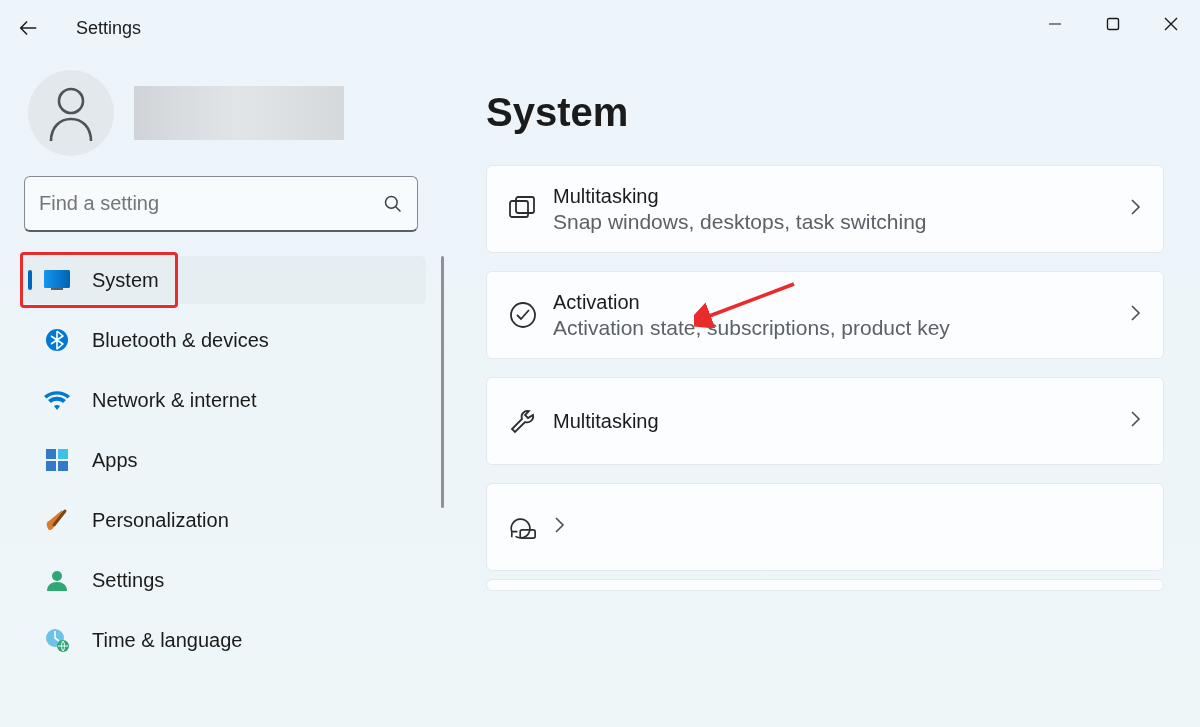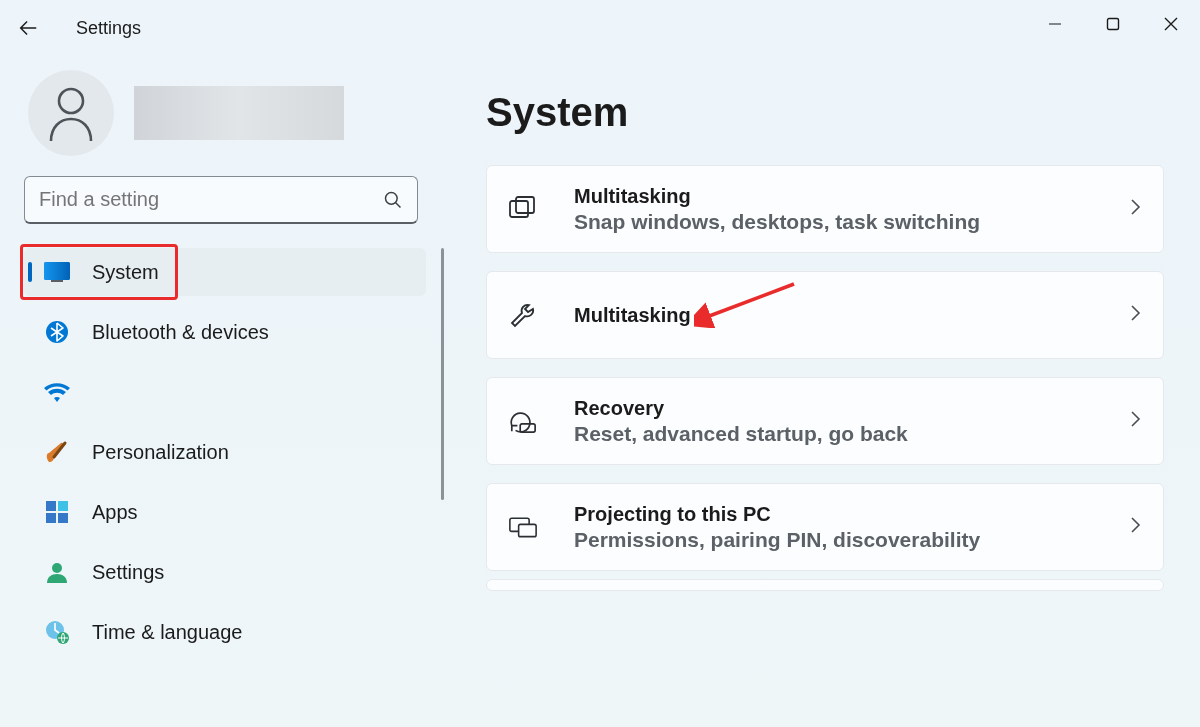--- a/index.html
+++ b/index.html
@@ -40,21 +40,21 @@
   }
   .avatar-circle {
     width: 86px; height: 86px; border-radius: 50%;
     background: #e3e8ed; display:flex; align-items:center; justify-content:center;
   }
   .name-blur { width: 210px; height: 54px;
     background: linear-gradient(90deg, #d0d4d8, #e2e5e8, #d6d9dc);
   }
 
   .search-box {
-    width: 394px; height: 48px; margin-bottom: 24px;
+    width: 394px; height: 56px; margin-bottom: 24px;
     border: 1px solid #838a93; border-bottom: 2px solid #5a5f66;
     border-radius: 6px; background: #f7fbfd;
     display:flex; align-items:center; padding: 0 14px;
     justify-content: space-between;
   }
   .search-box input {
     border:none; outline:none; background:transparent; font-size: 20px; color:#555a60;
     width: 320px;
   }
 
@@ -77,22 +77,22 @@
   .pill { position:absolute; left:4px; top:14px; width:4px; height:20px; background:#0067c0; border-radius:2px; }
 
   
   .main {
     position:absolute; left: 486px; right: 36px; top: 90px; bottom: 0;
   }
   .main h1 { font-size: 40px; font-weight: 600; margin-bottom: 30px; }
   .card {
     background: #fbfdfe; border: 1px solid #e5e9ec; border-radius: 6px;
     height: 88px; margin-bottom: 8px;
-    display:flex; align-items:center; padding: 0 22px; gap: 37px;
-    cursor: pointer; position: relative; font-weight: bold;
+    display:flex; align-items:center; padding: 0 22px; gap: 16px;
+    cursor: pointer; position: relative;
   }
   .card-icon { width: 28px; display:flex; align-items:center; justify-content:center; }
   .card-text { flex:1; }
   .card-title { font-size: 20px; }
   .card-sub { font-size: 21px; color: #5c6167; margin-top: 2px;}
   .chevron { color:#4a4e53; }
 
   
   .arrow-annot {
     position:absolute; left: 694px; top: 278px; pointer-events:none;
@@ -175,46 +175,47 @@
       </span>
       <span>Bluetooth &amp; devices</span>
     </div>
 
     <div class="nav-item">
       <span class="nav-icon">
         <svg width="26" height="20" viewBox="0 0 26 20" fill="#0078d4">
             <path d="M13 20l3-4c-1.8-1.5-4.2-1.5-6 0l3 4zM4 10c5-4.5 13-4.5 18 0l-3 3c-3.4-3-8.6-3-12 0l-3-3zM0 6c7-6.5 19-6.5 26 0l-2.5 2.5C17.8 3.3 8.2 3.3 2.5 8.5L0 6z"></path>
           </svg>
       </span>
-    </div>
-
-    <div class="nav-item">
-      <span class="nav-icon">
-        <svg width="24" height="24" viewBox="0 0 24 24">
-            <path d="M4 22c3 0 5-2 5-5l9-12c1-1.3-1-3-2-2L4 13c-3 0-3 6 0 9z" fill="#d97b2b"></path>
-            <path d="M9 17L20 3" stroke="#7a4613" stroke-width="3" stroke-linecap="round"></path>
-          </svg>
-      </span>
-      <span>Personalization</span>
+      <span>Network &amp; internet</span>
     </div>
 
     <div class="nav-item">
       <span class="nav-icon">
         <svg width="22" height="22" viewBox="0 0 22 22">
             <rect x="0" y="0" width="10" height="10" fill="#3478c7"></rect>
             <rect x="12" y="0" width="10" height="10" fill="#3ec1e6"></rect>
             <rect x="0" y="12" width="10" height="10" fill="#3478c7"></rect>
             <rect x="12" y="12" width="10" height="10" fill="#3478c7"></rect>
           </svg>
       </span>
       <span>Apps</span>
     </div>
 
     <div class="nav-item">
       <span class="nav-icon">
+        <svg width="24" height="24" viewBox="0 0 24 24">
+            <path d="M4 22c3 0 5-2 5-5l9-12c1-1.3-1-3-2-2L4 13c-3 0-3 6 0 9z" fill="#d97b2b"></path>
+            <path d="M9 17L20 3" stroke="#7a4613" stroke-width="3" stroke-linecap="round"></path>
+          </svg>
+      </span>
+      <span>Personalization</span>
+    </div>
+
+    <div class="nav-item">
+      <span class="nav-icon">
         <svg width="22" height="22" viewBox="0 0 22 22">
             <circle cx="11" cy="7" r="5" fill="#2fa774"></circle>
             <path d="M1 22c0-6 4.5-9 10-9s10 3 10 9H1z" fill="#2fa774"></path>
           </svg>
       </span>
       <span>Settings</span>
     </div>
 
     <div class="nav-item">
       <span class="nav-icon">
@@ -246,20 +247,37 @@
       <div class="card-title">Multitasking</div>
       <div class="card-sub">Snap windows, desktops, task switching</div>
     </div>
     <span class="chevron">
       <svg width="12" height="18" viewBox="0 0 12 18" fill="none" stroke="currentColor" stroke-width="1.6">
           <path d="M3 2l7 7-7 7"></path>
         </svg>
     </span>
   </div>
 
+  <div class="card" style="margin-top:18px">
+    <span class="card-icon">
+      <svg width="28" height="28" viewBox="0 0 28 28" fill="none" stroke="#2b2e32" stroke-width="1.8">
+          <circle cx="14" cy="14" r="12"></circle>
+          <path d="M8 14l4 4 8-9"></path>
+        </svg>
+    </span>
+    <div class="card-text">
+      <div class="card-title">Activation</div>
+      <div class="card-sub">Activation state, subscriptions, product key</div>
+    </div>
+    <span class="chevron">
+      <svg width="12" height="18" viewBox="0 0 12 18" fill="none" stroke="currentColor" stroke-width="1.6">
+          <path d="M3 2l7 7-7 7"></path>
+        </svg>
+    </span>
+  </div>
 
   <div class="card" style="margin-top:18px">
     <span class="card-icon">
       <svg width="28" height="28" viewBox="0 0 28 28" fill="none" stroke="#2b2e32" stroke-width="1.8">
           <path d="M24 8a6 6 0 0 1-8 7L6 25l-3-3 10-10a6 6 0 0 1 7-8l-4 4 3 3 5-3z"></path>
         </svg>
     </span>
     <div class="card-text">
       <div class="card-title">Multitasking</div>
     </div>
@@ -271,48 +289,27 @@
   </div>
 
   <div class="card" style="margin-top:18px">
     <span class="card-icon">
       <svg width="30" height="26" viewBox="0 0 30 26" fill="none" stroke="#2b2e32" stroke-width="1.8">
           <path d="M3 18a10 10 0 1 1 4 5"></path>
           <path d="M3 24v-6h6"></path>
           <rect x="12" y="16" width="16" height="9" rx="2"></rect>
         </svg>
     </span>
-    <div class="card-text">
-      <div class="card-title">Recovery</div>
-      <div class="card-sub">Reset, advanced startup, go back</div>
-    </div>
     <span class="chevron">
       <svg width="12" height="18" viewBox="0 0 12 18" fill="none" stroke="currentColor" stroke-width="1.6">
           <path d="M3 2l7 7-7 7"></path>
         </svg>
     </span>
   </div>
 
-  <div class="card" style="margin-top:18px">
-    <span class="card-icon">
-      <svg width="32" height="26" viewBox="0 0 32 26" fill="none" stroke="#2b2e32" stroke-width="1.8">
-          <rect x="1" y="3" width="22" height="15" rx="2"></rect>
-          <rect x="11" y="10" width="20" height="14" rx="2" fill="#fbfdfe"></rect>
-        </svg>
-    </span>
-    <div class="card-text">
-      <div class="card-title">Projecting to this PC</div>
-      <div class="card-sub">Permissions, pairing PIN, discoverability</div>
-    </div>
-    <span class="chevron">
-      <svg width="12" height="18" viewBox="0 0 12 18" fill="none" stroke="currentColor" stroke-width="1.6">
-          <path d="M3 2l7 7-7 7"></path>
-        </svg>
-    </span>
-  </div>
 
   <div class="card" style="margin-top:8px; height:12px; padding:0;"></div>
 </div>
 
 <svg class="arrow-annot" width="110" height="50" viewBox="0 0 110 50">
   <defs>
       <marker id="ah" markerWidth="8" markerHeight="8" refX="2" refY="4" orient="auto">
         <path d="M0 0L8 4L0 8z" fill="#ea2b2b"></path>
       </marker>
     </defs>

